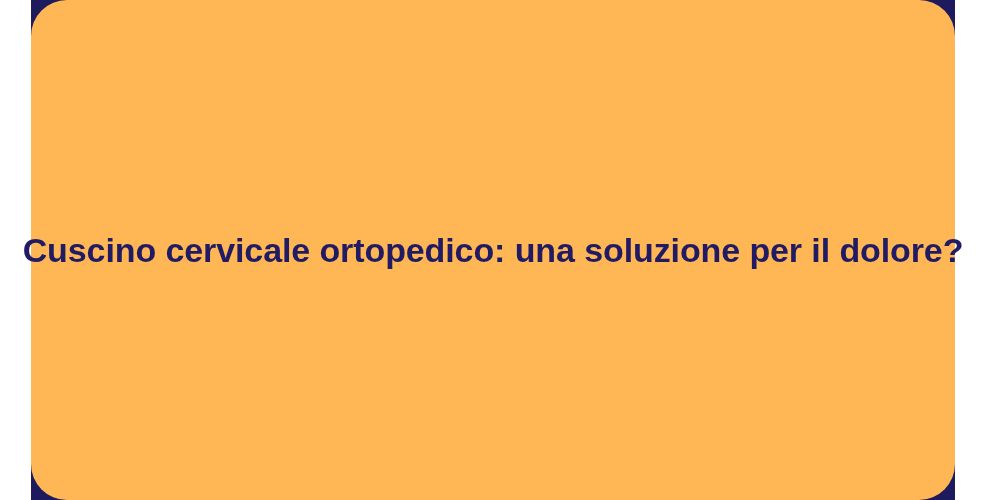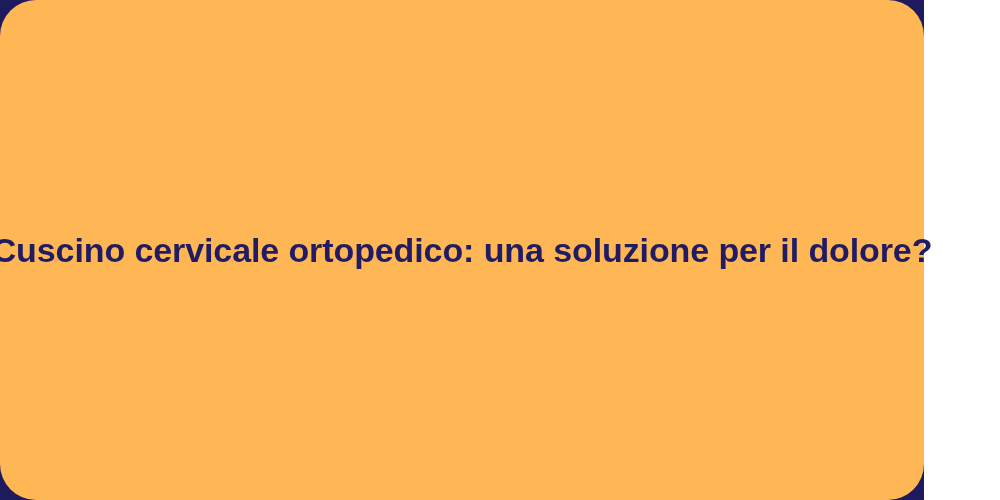--- a/index.html
+++ b/index.html
@@ -12,20 +12,21 @@
     overflow: hidden;
     font-family: "Liberation Sans", sans-serif;
   }
   #frame {
     position: relative;
     box-sizing: border-box;
     width: 924px;
     height: 500px;
     background: #1e1a5e;
     padding: 0;
+    margin-left: 31px;
   }
   #panel {
     box-sizing: border-box;
     width: 100%;
     height: 100%;
     background: #ffb755;
     border-radius: 36px;
     display: flex;
     align-items: center;
     justify-content: center;

